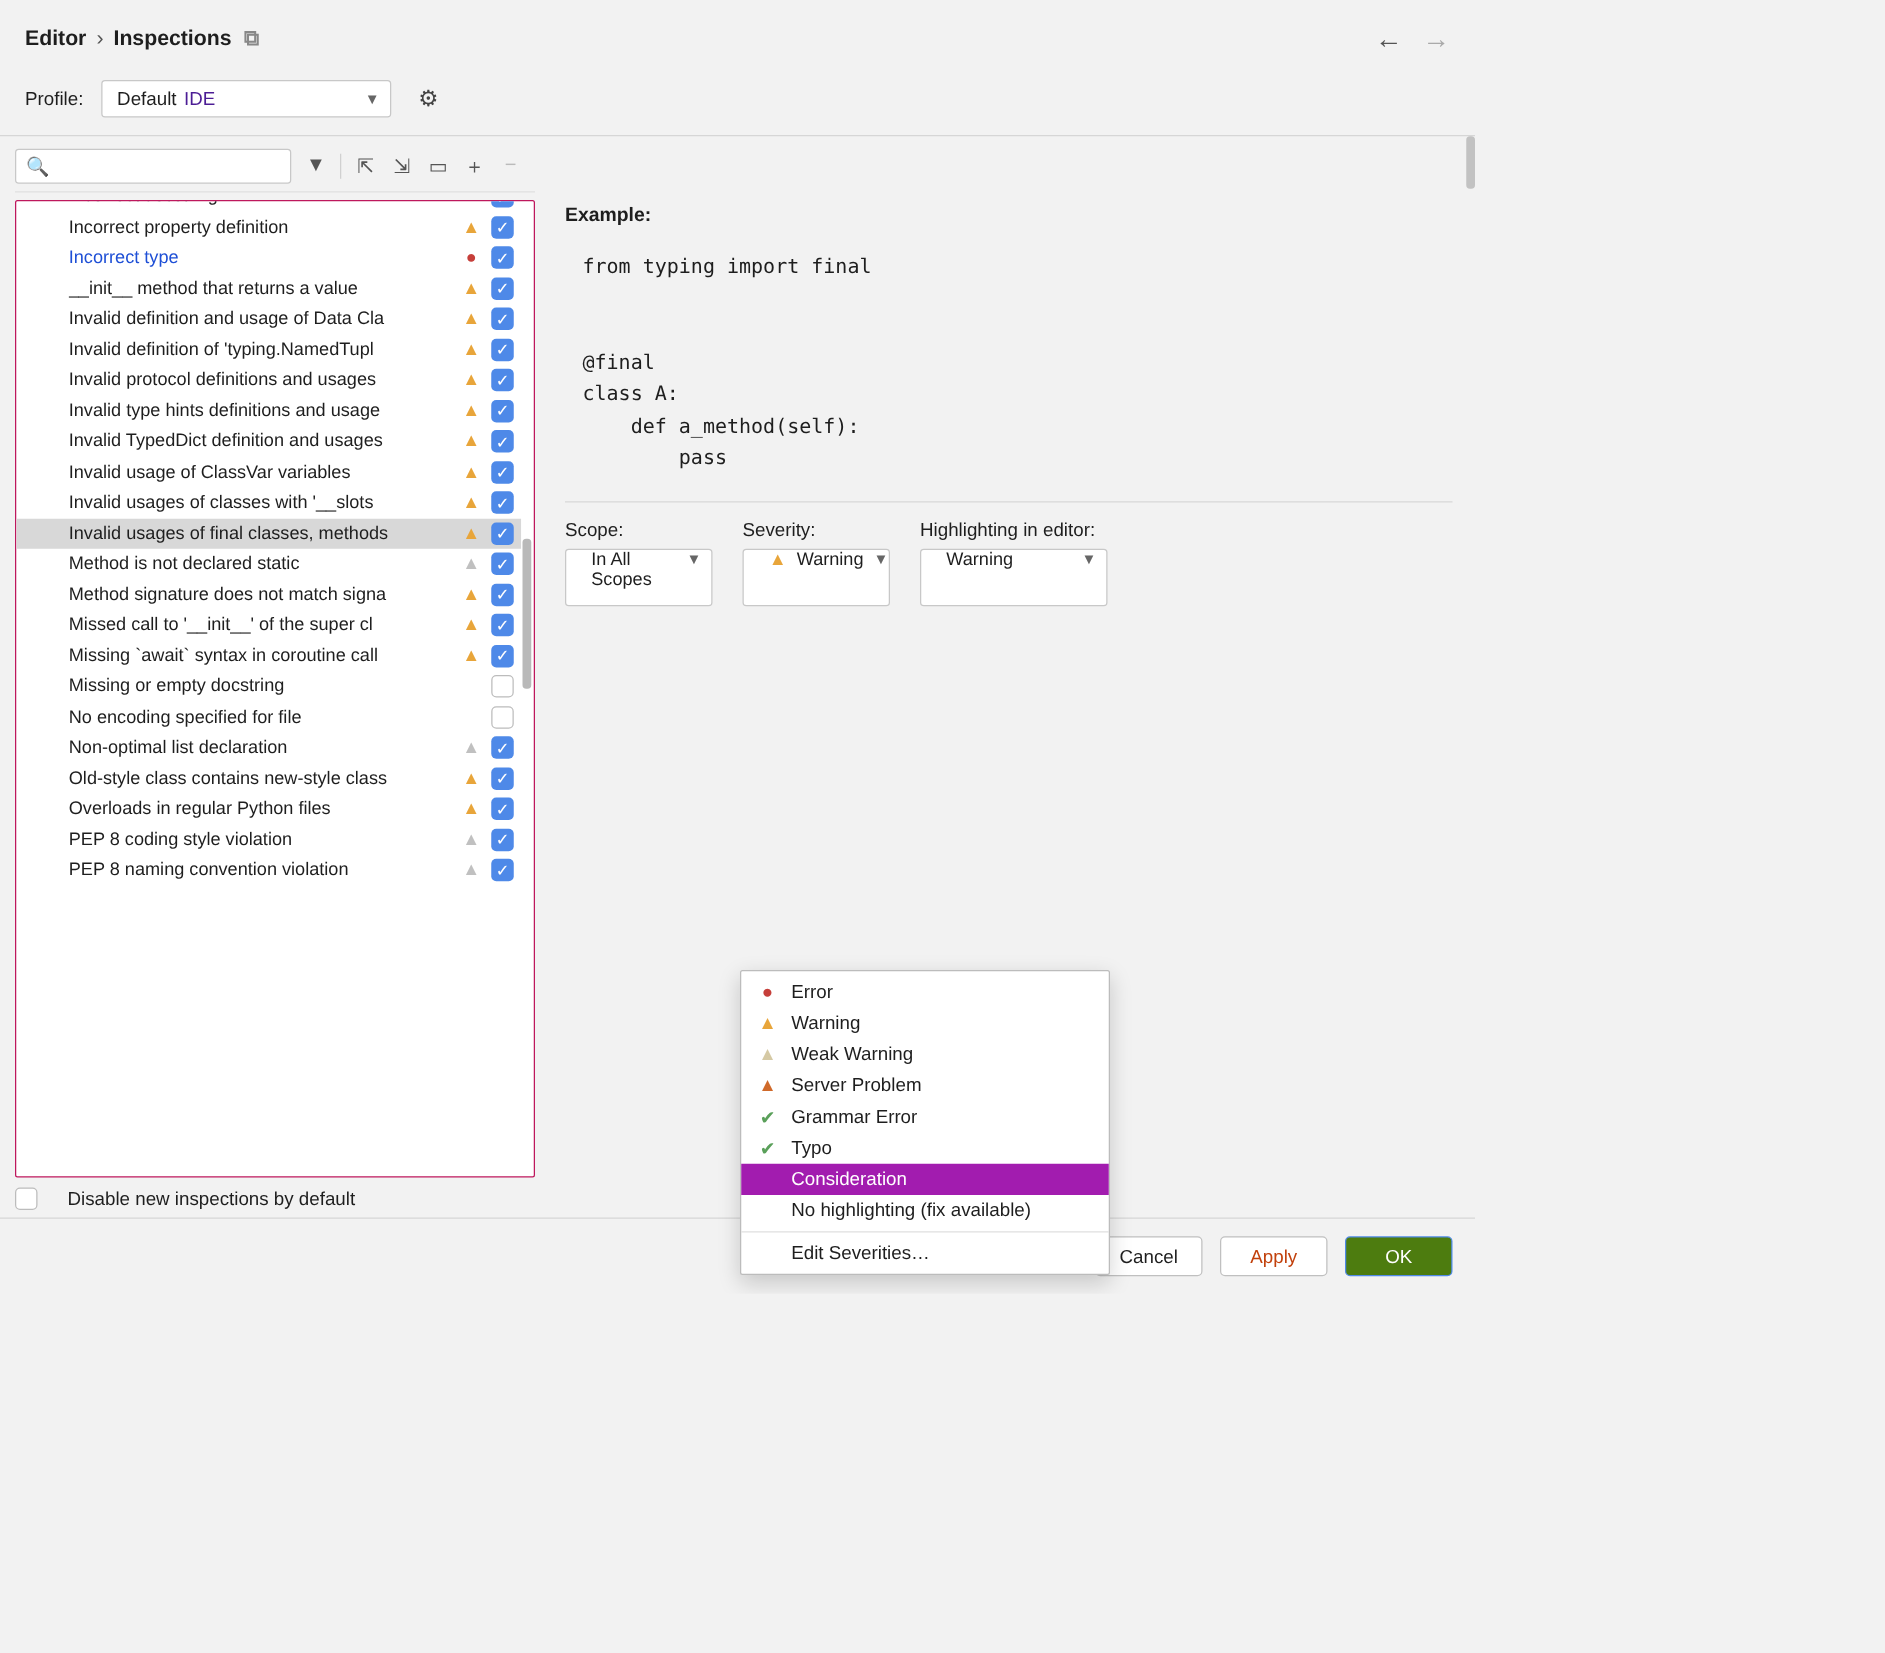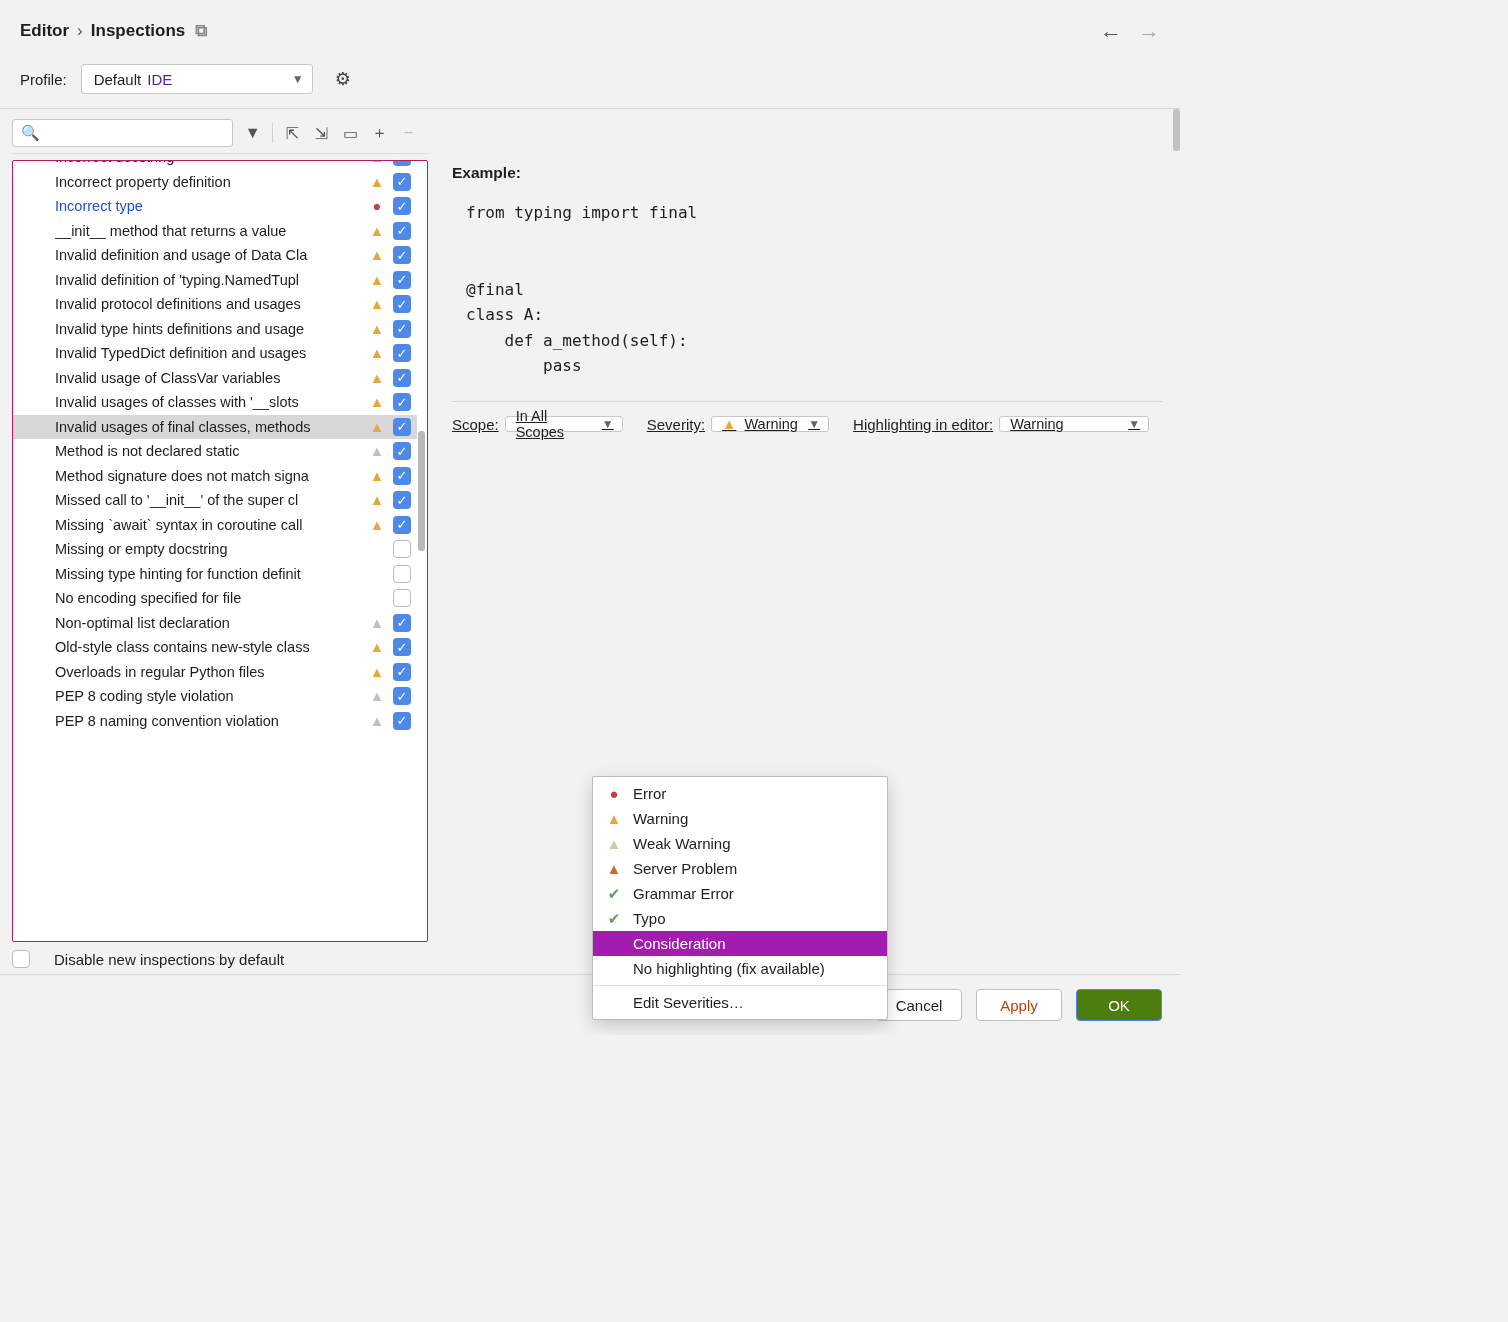--- a/index.html
+++ b/index.html
@@ -98,25 +98,25 @@
     position:relative; min-width:0;
   }
   .desc { font-size:15.5px; line-height:1.35; }
   .desc .ex-head { font-weight:700; margin:24px 0 16px 0;}
   pre.code {
     font-family: ui-monospace, Menlo, monospace;
     font-size:16px; line-height:1.6; margin:0; padding-left:14px; white-space:pre;
   }
   .hr { height:1px; background:#d8d8d8; margin: 22px 0 14px 0;}
   .sev-row { display:flex; gap:24px; }
-  .sev-col { display:flex; flex-direction:row; gap:6px;text-decoration:underline;}
+  .sev-col { display:flex; flex-direction:column; gap:6px;}
   .sev-col .lbl { font-size:15px; }
   .select-box {
-    display:flex; align-items:center; background:#fff; border:1px solid #c8c8c8;
-    border-radius:3px; height:16px; padding:0 8px 0 10px; gap:8px; font-size:14.5px;
+    display:flex; background:#fff; border:1px solid #c8c8c8;
+    border-radius:3px; height:46px; padding:0 8px 0 20px; gap:8px; font-size:14.5px;
   }
   .select-box .chev { margin-left:auto; color:#666; font-size:12px;}
   .dropdown {
     position:absolute; left:130px; top:512px; width:296px;
     background:#fff; border:1px solid #bcbcbc; border-radius:2px;
     box-shadow:0 6px 18px rgba(0,0,0,0.18); padding:4px 0;
     font-size:15px;
   }
   .dd-item {
     display:flex; align-items:center; gap:10px; height:25px; padding:0 12px;
@@ -257,25 +257,20 @@
               <span class="warn-ic yellow">▲</span>
               <span class="chk on"></span>
             </div>
             <div class="list-row">
               <span class="label">Missing `await` syntax in coroutine call</span>
               <span class="warn-ic yellow">▲</span>
               <span class="chk on"></span>
             </div>
             <div class="list-row">
               <span class="label">Missing or empty docstring</span>
-              <span class="warn-ic none">▲</span>
-              <span class="chk off"></span>
-            </div>
-            <div class="list-row">
-              <span class="label">Missing type hinting for function definit</span>
               <span class="warn-ic none">▲</span>
               <span class="chk off"></span>
             </div>
             <div class="list-row">
               <span class="label">No encoding specified for file</span>
               <span class="warn-ic none">▲</span>
               <span class="chk off"></span>
             </div>
             <div class="list-row">
               <span class="label">Non-optimal list declaration</span>

